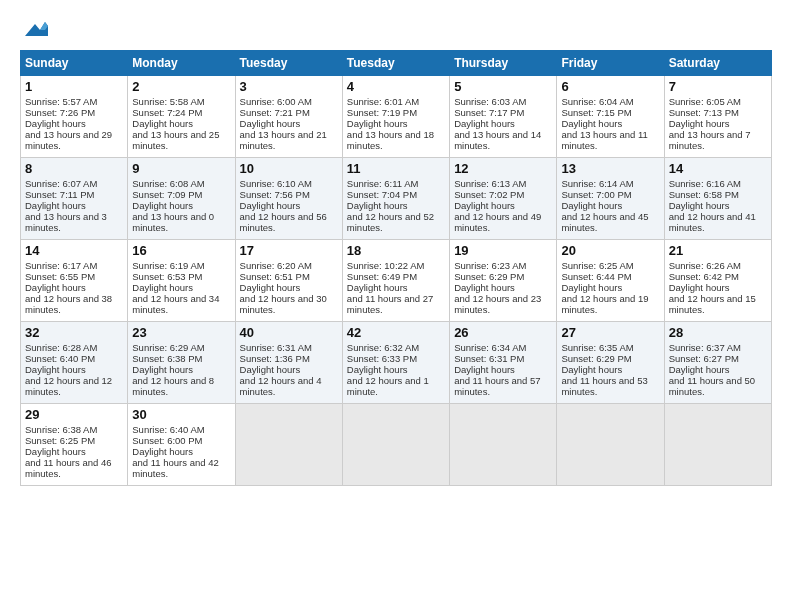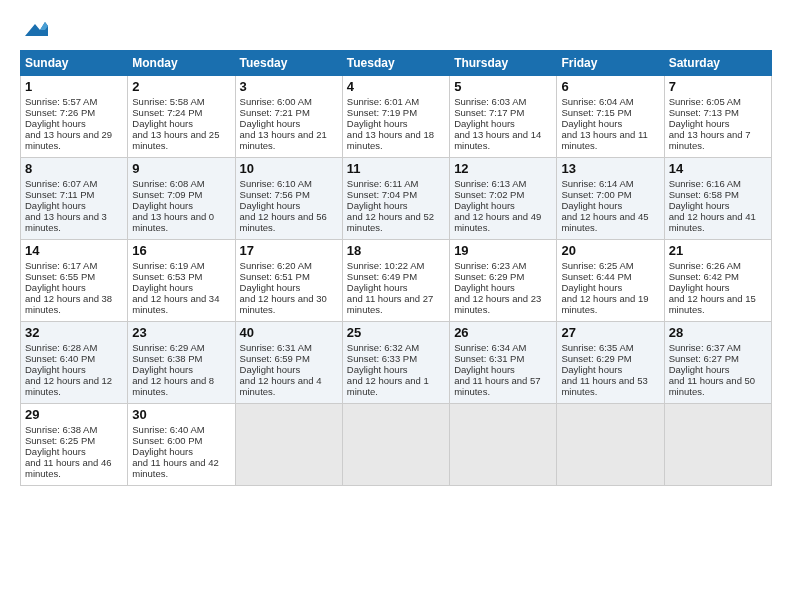--- a/index.html
+++ b/index.html
@@ -279,26 +279,26 @@
           <td>
         <span class="day-num">23</span>
         <span>Sunrise: 6:29 AM</span><br>
         <span>Sunset: 6:38 PM</span><br>
         <span>Daylight hours</span><br>
         <span>and 12 hours and 8 minutes.</span>
       </td>
           <td>
         <span class="day-num">40</span>
         <span>Sunrise: 6:31 AM</span><br>
-        <span>Sunset: 6:59 PM</span><br>
+        <span>Sunset: 1:36 PM</span><br>
         <span>Daylight hours</span><br>
         <span>and 12 hours and 4 minutes.</span>
       </td>
           <td>
-        <span class="day-num">25</span>
+        <span class="day-num">42</span>
         <span>Sunrise: 6:32 AM</span><br>
         <span>Sunset: 6:33 PM</span><br>
         <span>Daylight hours</span><br>
         <span>and 12 hours and 1 minute.</span>
       </td>
           <td>
         <span class="day-num">26</span>
         <span>Sunrise: 6:34 AM</span><br>
         <span>Sunset: 6:31 PM</span><br>
         <span>Daylight hours</span><br>

